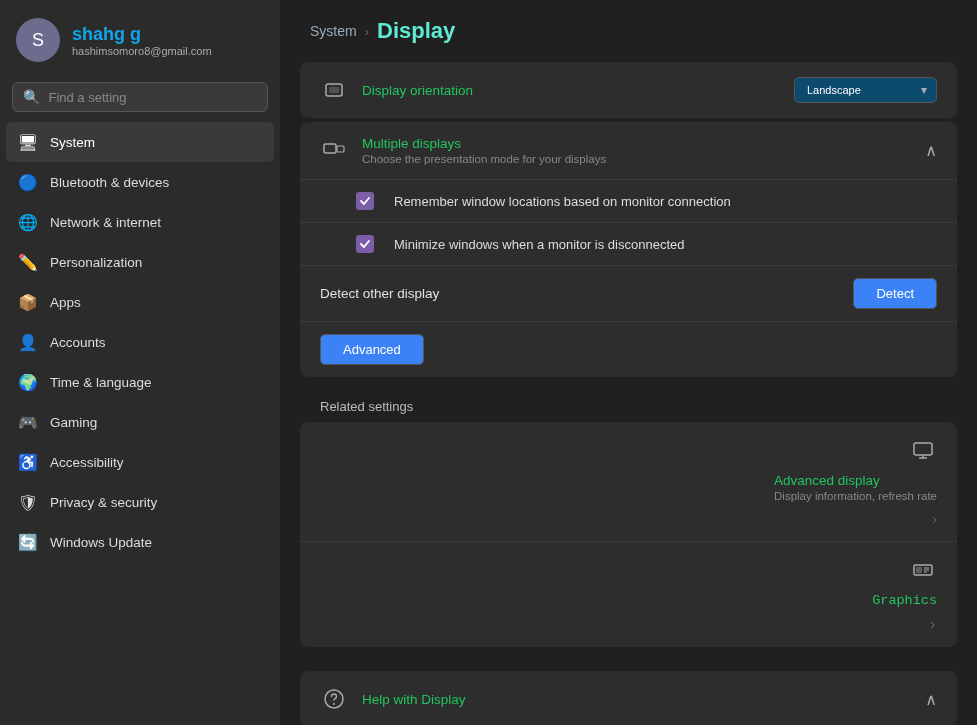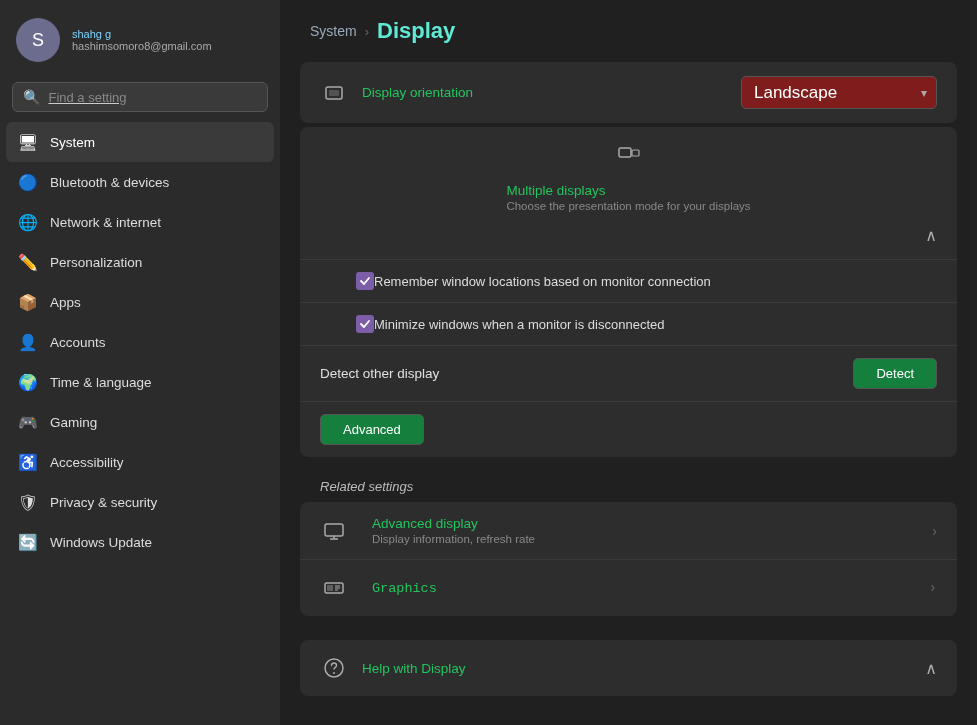--- a/index.html
+++ b/index.html
@@ -43,23 +43,23 @@
       color: #fff;
       flex-shrink: 0;
     }
 
     .user-info {
       display: flex;
       flex-direction: column;
     }
 
     .user-name {
-      font-size: 11px;
-      font-weight: 400;
-      color: #7dd3fc;
+      font-size: 18px;
+      font-weight: 700;
+      color: #0ea5e9;
     }
 
     .user-email {
       font-size: 11px;
       color: #aaa;
       text-align: right;
     }
 
     .search-bar {
       display: flex;
@@ -72,21 +72,20 @@
       border: 1px solid #555;
     }
 
     .search-bar input {
       background: transparent;
       border: none;
       outline: none;
       color: #ccc;
       font-size: 13px;
       width: 100%;
-      text-decoration: underline;
     }
 
     .search-bar input::placeholder {
       color: #888;
     }
 
     .search-icon-svg {
       color: #888;
       font-size: 14px;
     }
@@ -206,26 +205,26 @@
       margin-top: 2px;
     }
 
     .row-control {
       display: flex;
       align-items: center;
       gap: 8px;
     }
 
     .dropdown-select {
-      background: #7f1d1d;
+      background: #0c4a6e;
       border: 1px solid #555;
       border-radius: 5px;
       color: #fff;
       padding: 6px 32px 6px 12px;
-      font-size: 17px;
+      font-size: 11px;
       appearance: none;
       outline: none;
       cursor: pointer;
       position: relative;
     }
 
     .dropdown-wrapper {
       position: relative;
       display: flex;
       align-items: center;
@@ -240,34 +239,33 @@
     }
 
     
     .section-header {
       display: flex;
       align-items: center;
       padding: 14px 20px;
       gap: 14px;
       border-bottom: 1px solid #3a3a3a;
       cursor: pointer;
-      flex-direction: column;
     }
 
     .section-expand-icon {
       margin-left: auto;
       color: #aaa;
       font-size: 16px;
     }
 
     .checkbox-row {
       display: flex;
       align-items: center;
       padding: 12px 20px 12px 56px;
-      gap: 0;
+      gap: 20px;
       border-bottom: 1px solid #3a3a3a;
     }
 
     .checkbox-row:last-of-type {
       border-bottom: none;
     }
 
     .checkbox-custom {
       width: 18px;
       height: 18px;
@@ -285,21 +283,21 @@
       width: 12px;
       height: 12px;
     }
 
     .checkbox-label {
       font-size: 13px;
       color: #ddd;
     }
 
     .action-btn {
-      background: #15803d;
+      background: #3b82f6;
       border: 1px solid #555;
       border-radius: 5px;
       color: #fff;
       padding: 7px 22px;
       font-size: 13px;
       cursor: pointer;
       white-space: nowrap;
     }
 
     .detect-connect-row {
@@ -319,30 +317,30 @@
       font-size: 13.5px;
       color: #e0e0e0;
     }
 
     
     .section-label {
       font-size: 13px;
       color: #bbb;
       padding: 18px 20px 8px 20px;
       font-weight: 500;
-      font-style: italic;
     }
 
     .related-row {
       display: flex;
-      align-items: center;
+      align-items: flex-end;
       padding: 14px 20px;
-      gap: 24px;
+      gap: 9px;
       border-bottom: 1px solid #3a3a3a;
       cursor: pointer;
+      flex-direction: column;
     }
 
     .related-row:last-child {
       border-bottom: none;
       font-family: Liberation Mono, monospace;
     }
 
     .chevron-right {
       color: #666;
       font-size: 14px;

